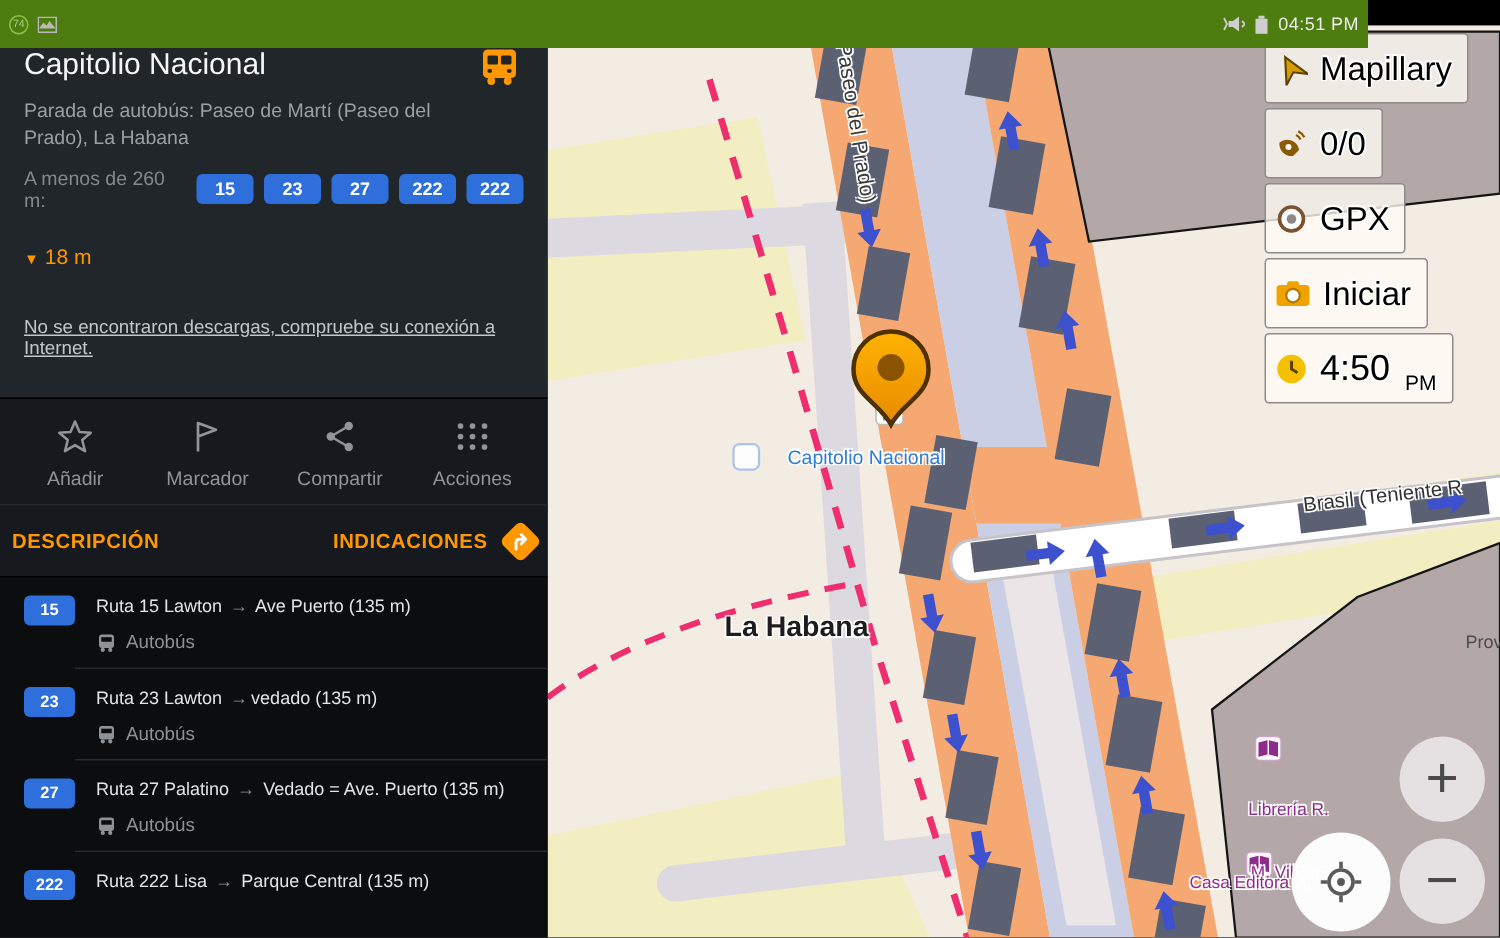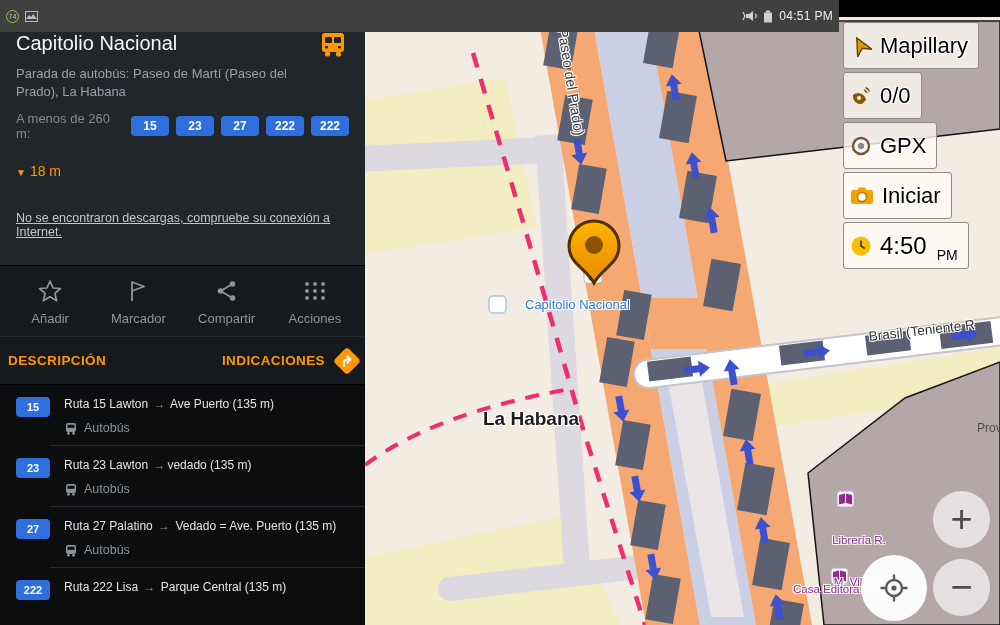--- a/index.html
+++ b/index.html
@@ -1,21 +1,21 @@
 <!DOCTYPE html>
 <html><head>
 <meta charset="utf-8">
 <style>
   * { margin:0; padding:0; box-sizing:border-box; }
   html,body { width:1000px; height:625px; overflow:hidden; background:#000;
               font-family:"Liberation Sans", sans-serif; }
   .screen { position:relative; width:1000px; height:625px; background:#000; }
 
   
-  .statusbar { position:absolute; left:0; top:0; width:839px; height:17px; background:#404040;
+  .statusbar { position:absolute; left:0; top:0; width:912px; height:17px; background:#4d7c0f;
                display:flex; align-items:center; justify-content:space-between; padding:16px 6px; z-index:60; }
   .sb-left, .sb-right { display:flex; align-items:center; gap:6px; }
   .batt-circle { width:13px; height:13px; border:1.5px solid #8bc34a; border-radius:50%;
                  color:#aed581; font-size:7px; display:flex; align-items:center; justify-content:center; }
   .sb-time { color:#eee; font-size:12px; letter-spacing:.3px; }
 
   
   .panel { position:absolute; left:0; top:17px; width:365px; height:608px; background:#0c0e10; z-index:50;
            display:flex; flex-direction:column; }
   .p-top { background:#21262b; padding:12px 16px 0 16px; }

